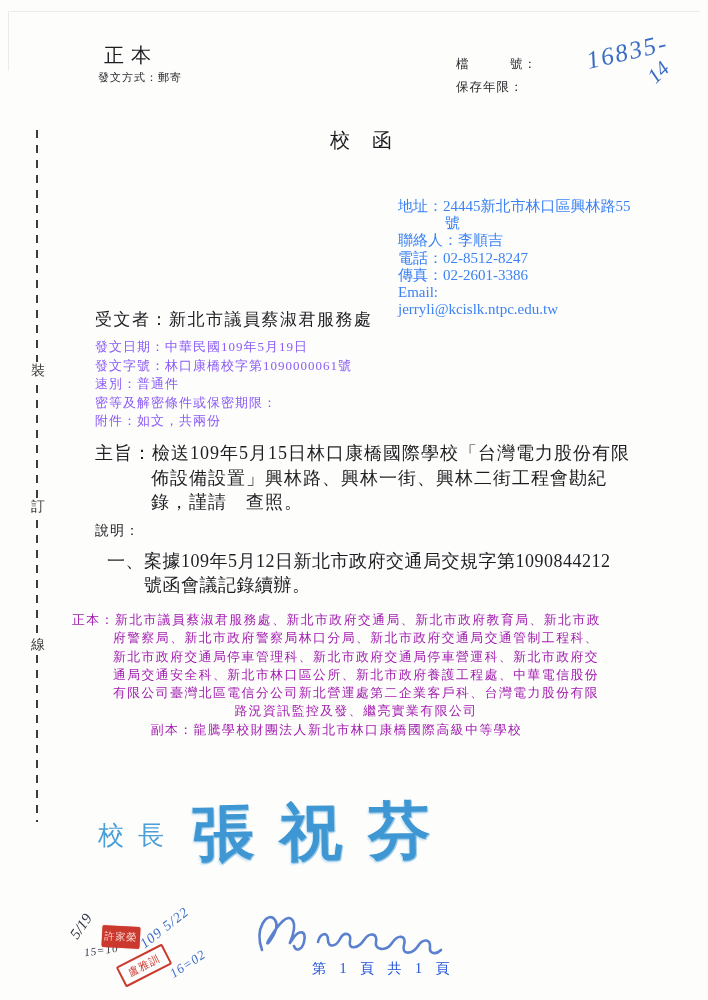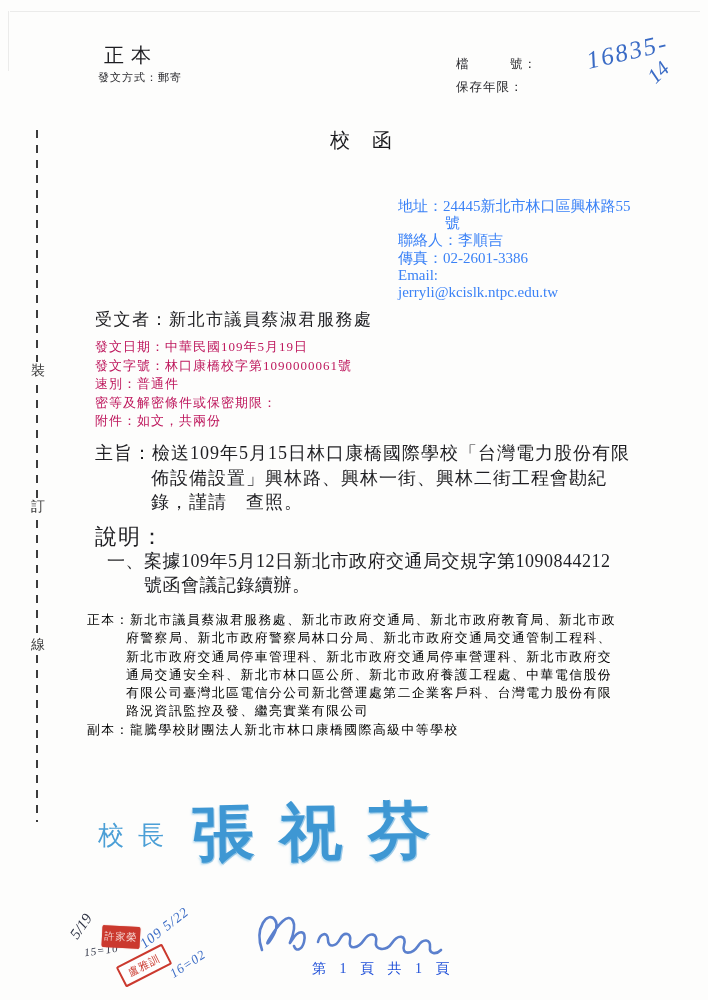--- a/index.html
+++ b/index.html
@@ -30,31 +30,31 @@
 
   .title1{left:100px;top:92px;font-size:25px;letter-spacing:0.5px;color:#1a1a1e;white-space:nowrap;}
   .title2{left:330px;top:127px;font-size:20px;letter-spacing:1px;color:#1a1a1e;white-space:nowrap;}
 
   
   .sender{left:398px;top:182px;font-size:15px;line-height:17.2px;color:#3b82f6;width:300px;margin-top:16px;}
   .sender .cont{margin-left:47px;}
 
   
   .recipient{left:95px;top:308px;font-size:17px;letter-spacing:1.5px;color:#1e1e22;white-space:nowrap;}
-  .meta{left:95px;top:338px;font-size:13px;line-height:18.6px;letter-spacing:1px;color:#be185d;}
+  .meta{left:95px;top:338px;font-size:13px;line-height:18.6px;letter-spacing:1px;color:#8b5cf6;}
 
   
   .subject{left:95px;top:441px;font-size:18px;line-height:24.5px;letter-spacing:1px;color:#1e1e22;}
   .subject .cont{margin-left:56px;}
-  .explain-h{left:95px;top:522px;font-size:22px;letter-spacing:1px;color:#1e1e22;}
+  .explain-h{left:95px;top:522px;font-size:14px;letter-spacing:1px;color:#1e1e22;}
   .explain-item{left:107px;top:549px;font-size:18px;line-height:24px;letter-spacing:0.5px;color:#1e1e22;}
   .explain-item .cont{margin-left:37px;}
 
   
-  .dist{left:87px;top:611px;font-size:12.8px;line-height:18.3px;letter-spacing:1.5px;color:#000000;}
+  .dist{left:72px;top:611px;font-size:12.8px;line-height:18.3px;letter-spacing:1.5px;color:#a21caf;text-align:center;}
   .dist .cont{margin-left:39px;}
   .dist .copyto{margin-top:0;}
 
   
   .sig-title{left:98px;top:818px;font-size:26px;letter-spacing:14px;color:#4b9fd6;white-space:nowrap;}
   .sig-name{left:192px;top:790px;font-size:62px;font-weight:bold;letter-spacing:26px;
     color:#3e97d3;white-space:nowrap;
     text-shadow:1px 1px 0 rgba(62,151,211,0.45), -1px 2px 2px rgba(90,176,224,0.35);
     transform:rotate(-1deg);}
 
@@ -92,20 +92,21 @@
   <div class="abs retention">保存年限：</div>
   <div class="abs hw-blue hw-fileno">16835-</div>
   <div class="abs hw-blue hw-fileno2">14</div>
 
   <div class="abs title2">校　函</div>
 
   <div class="abs sender">
     <div>地址：24445新北市林口區興林路55</div>
     <div class="cont">號</div>
     <div>聯絡人：李順吉</div>
+    <div>電話：02-8512-8247</div>
     <div>傳真：02-2601-3386</div>
     <div>Email:</div>
     <div>jerryli@kcislk.ntpc.edu.tw</div>
   </div>
 
   <div class="abs recipient">受文者：新北市議員蔡淑君服務處</div>
   <div class="abs meta">
     <div>發文日期：中華民國109年5月19日</div>
     <div>發文字號：林口康橋校字第1090000061號</div>
     <div>速別：普通件</div>

